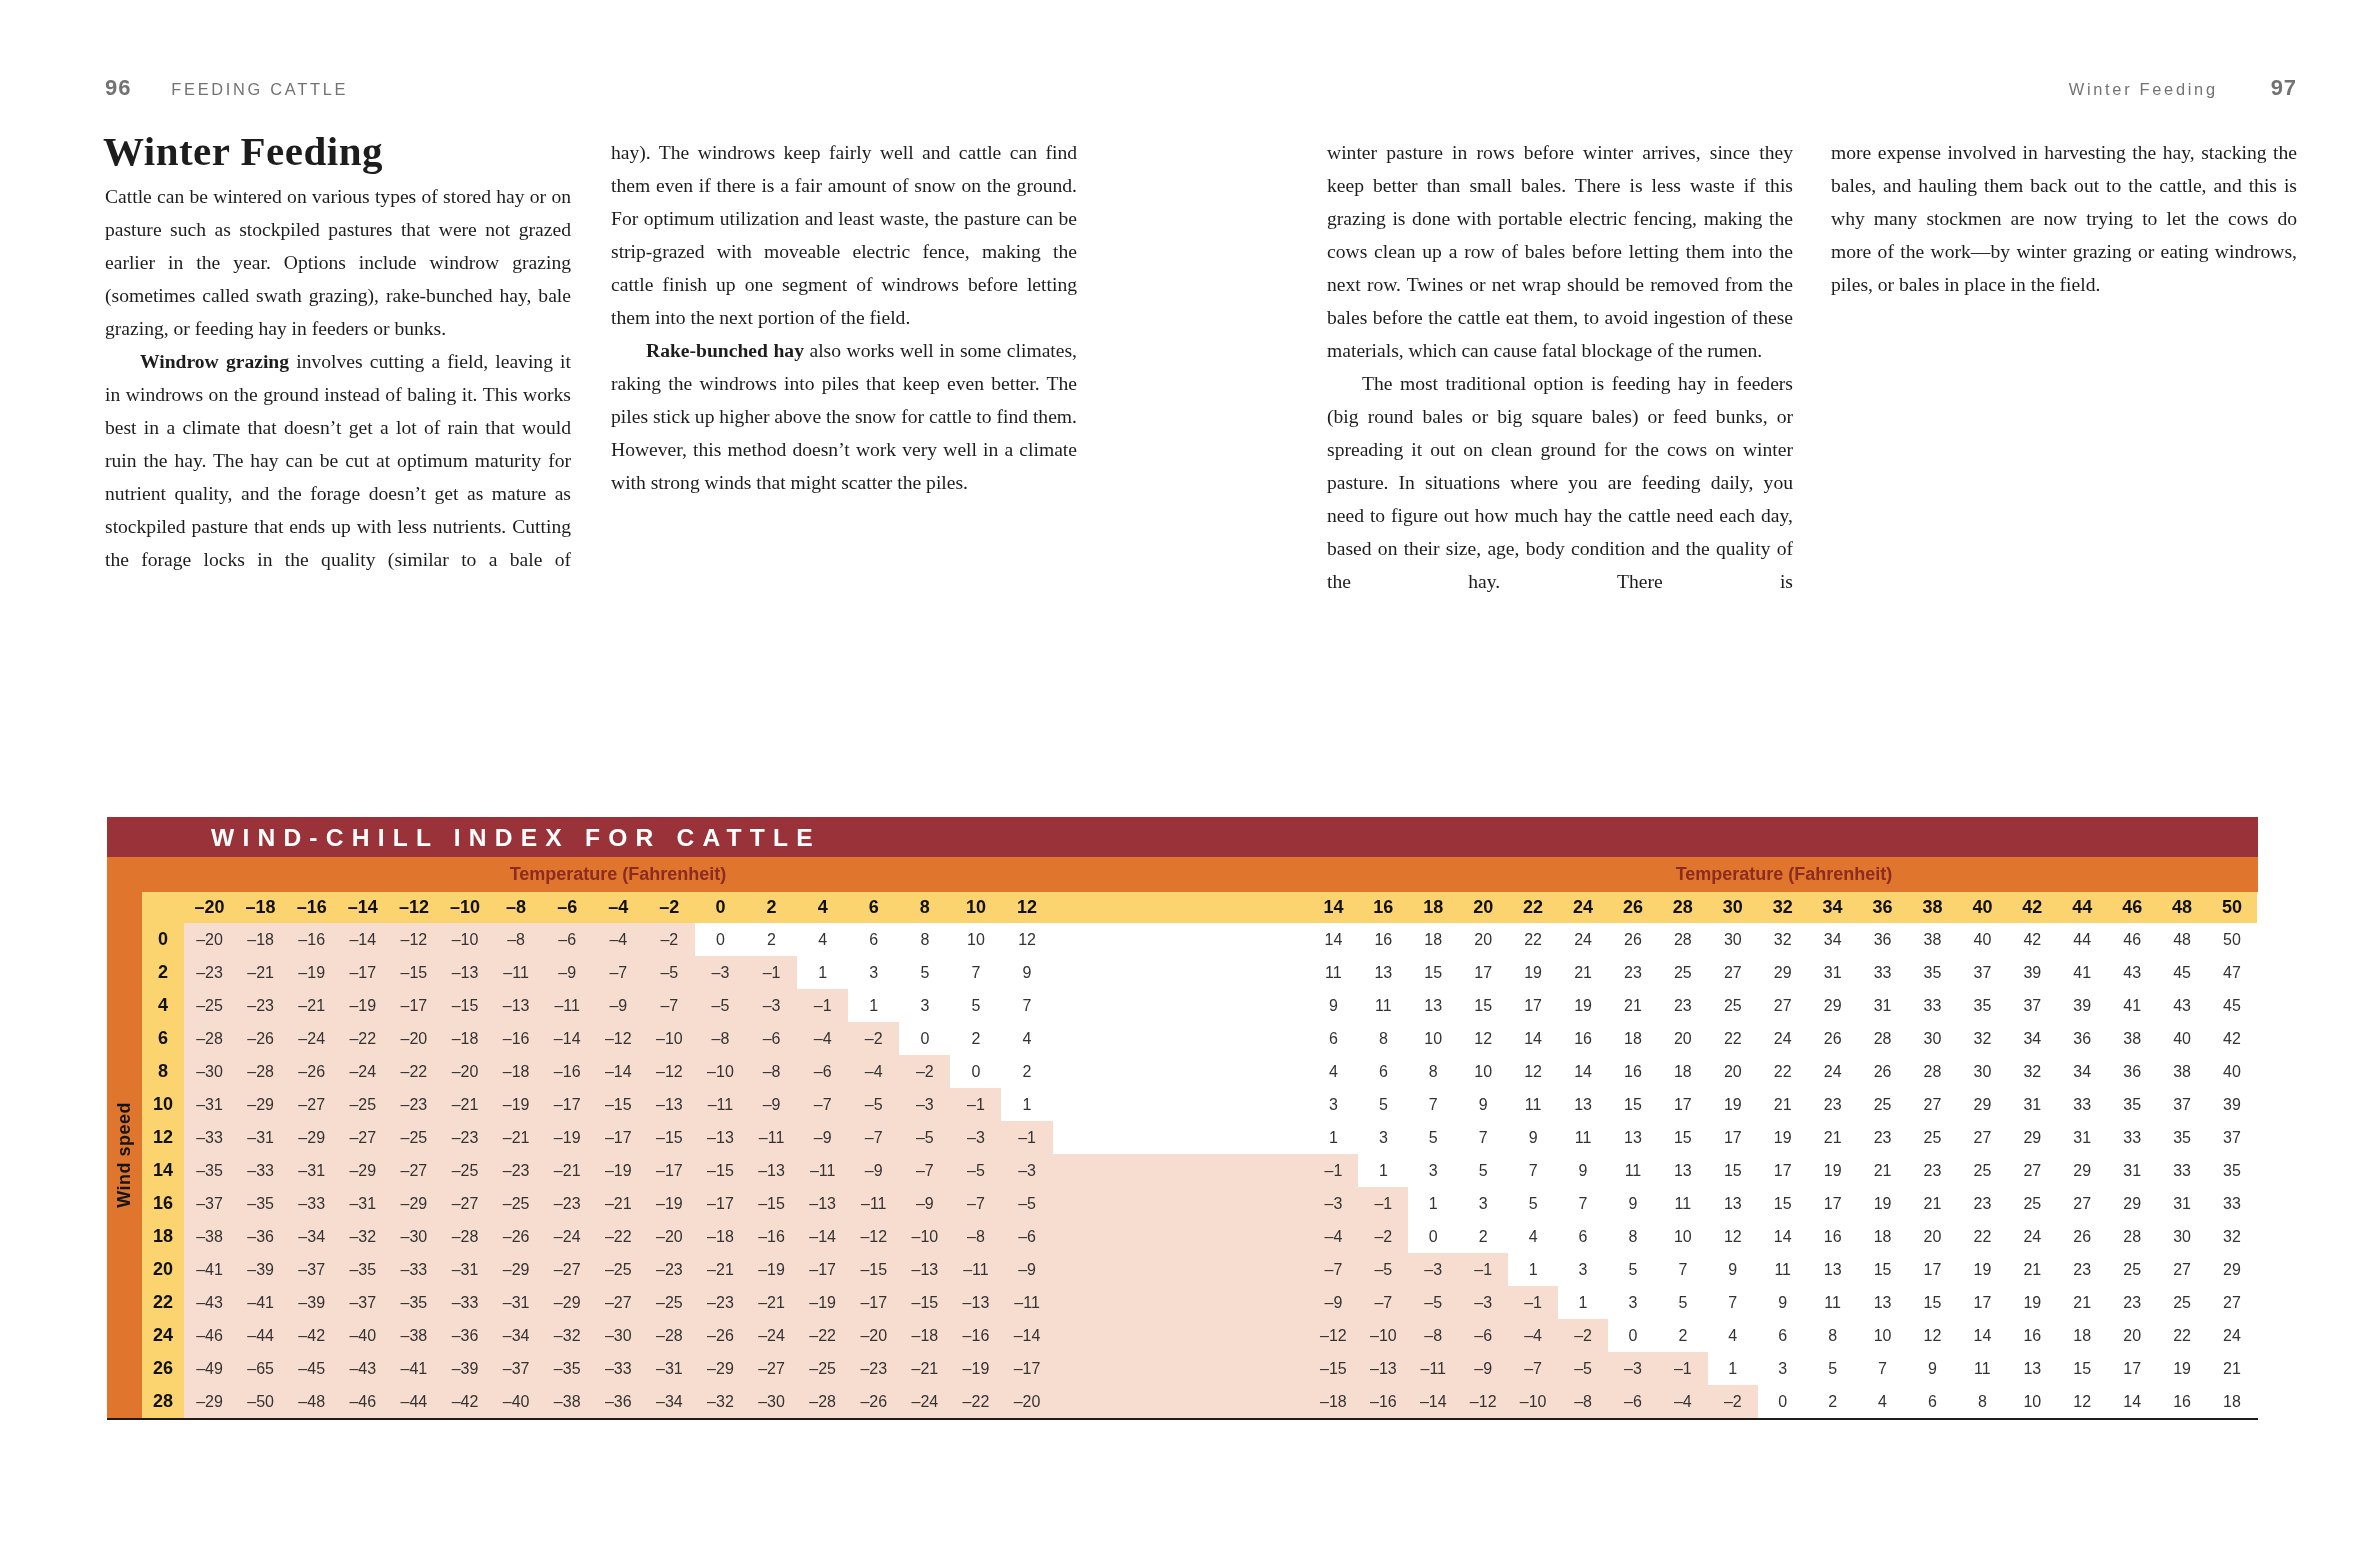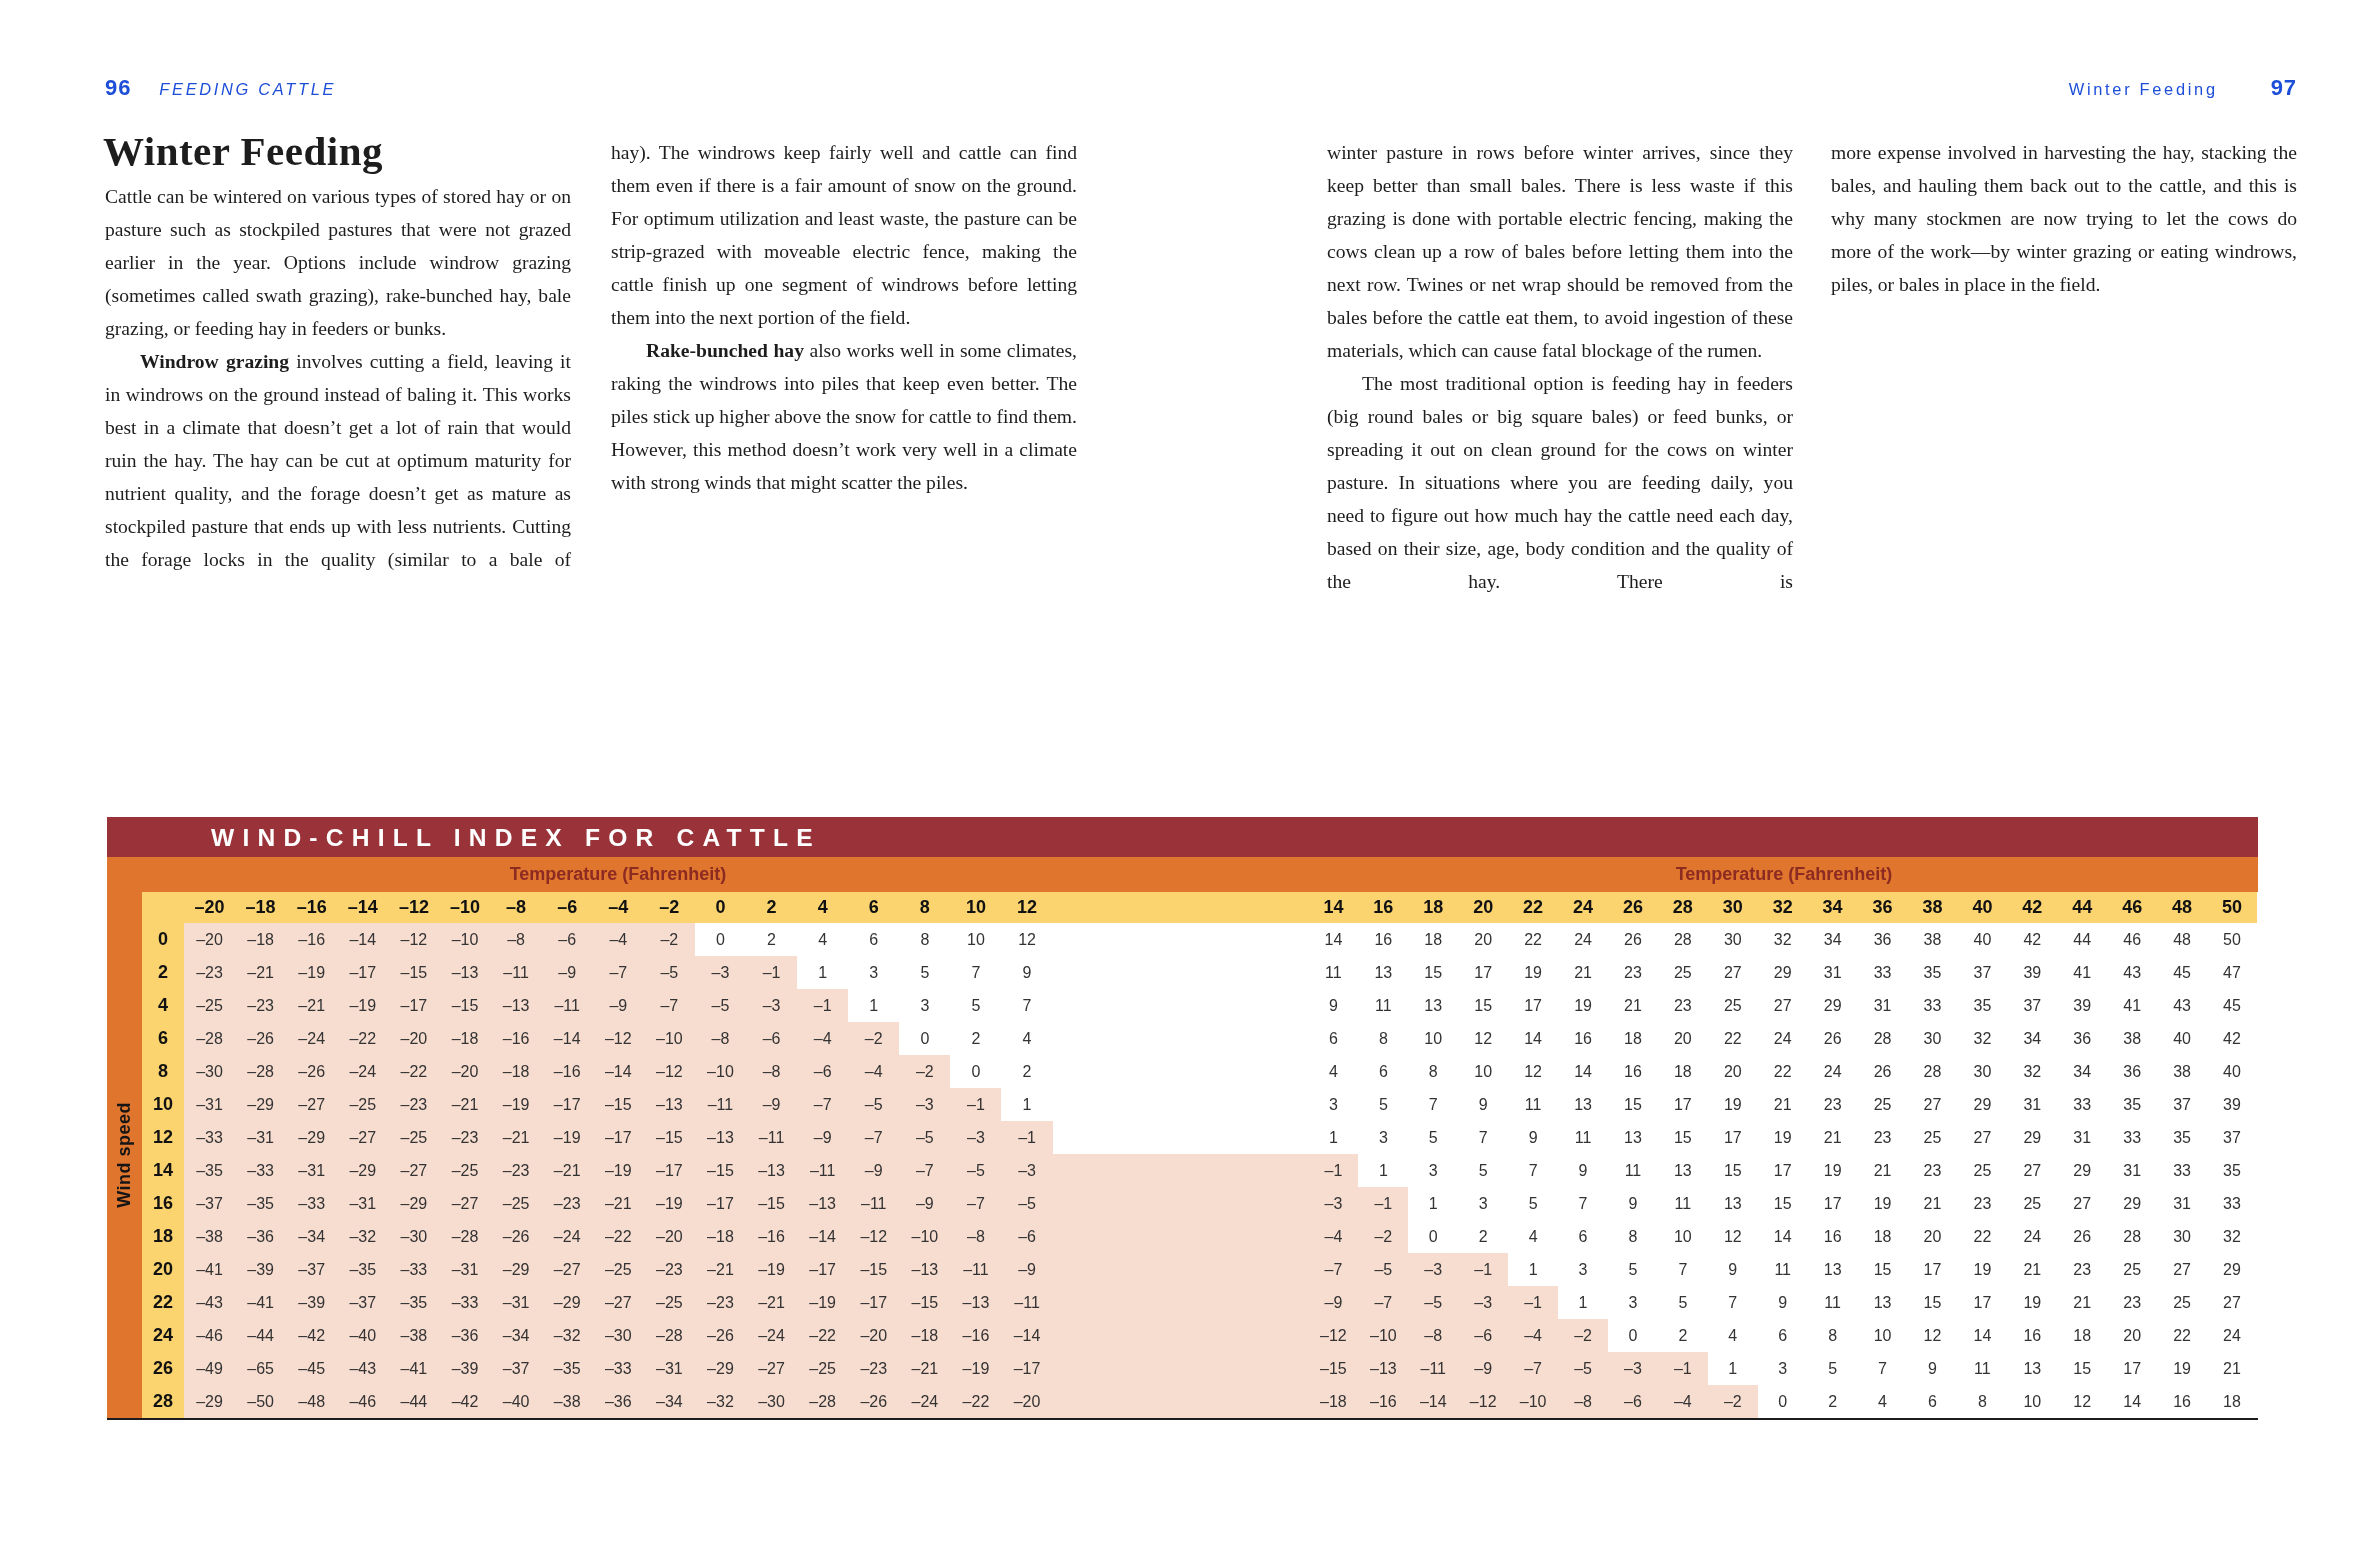--- a/index.html
+++ b/index.html
@@ -5,25 +5,25 @@
   :root{
     --maroon:#9A3339; --orange:#E0752D; --yellow:#FBD470; --pink:#F7DCD0;
     --ink:#1d1d1d; --band-label:#8C2B22; --rule:#1c1c1c;
   }
   html,body{margin:0;padding:0;}
   body{width:2366px;height:1563px;background:#ffffff;position:relative;overflow:hidden;
        font-family:"Liberation Serif",serif;color:var(--ink);}
 
   
   .runhead{position:absolute;top:75px;display:flex;align-items:baseline;
-           font-family:"Liberation Sans",sans-serif;color:#1d4ed8;}
+           font-family:"Liberation Sans",sans-serif;color:#737373;}
   .runhead .pagenum{font-size:22px;font-weight:bold;letter-spacing:0.9px;}
   .runhead .seclabel{font-size:16.4px;letter-spacing:2.7px;}
   #head-left{left:105px;}
-  #head-left .seclabel{margin-left:28px;font-style:italic;}
+  #head-left .seclabel{margin-left:40px;}
   #head-right{right:69px;}
   #head-right .pagenum{margin-left:53px;}
 
   
   #article-title{position:absolute;left:103px;top:129px;font-size:41px;font-weight:bold;
                  letter-spacing:0.5px;line-height:45px;}
 
   
   .textcol{position:absolute;width:466px;font-size:19.6px;line-height:33px;
            text-align:justify;color:var(--ink);}

